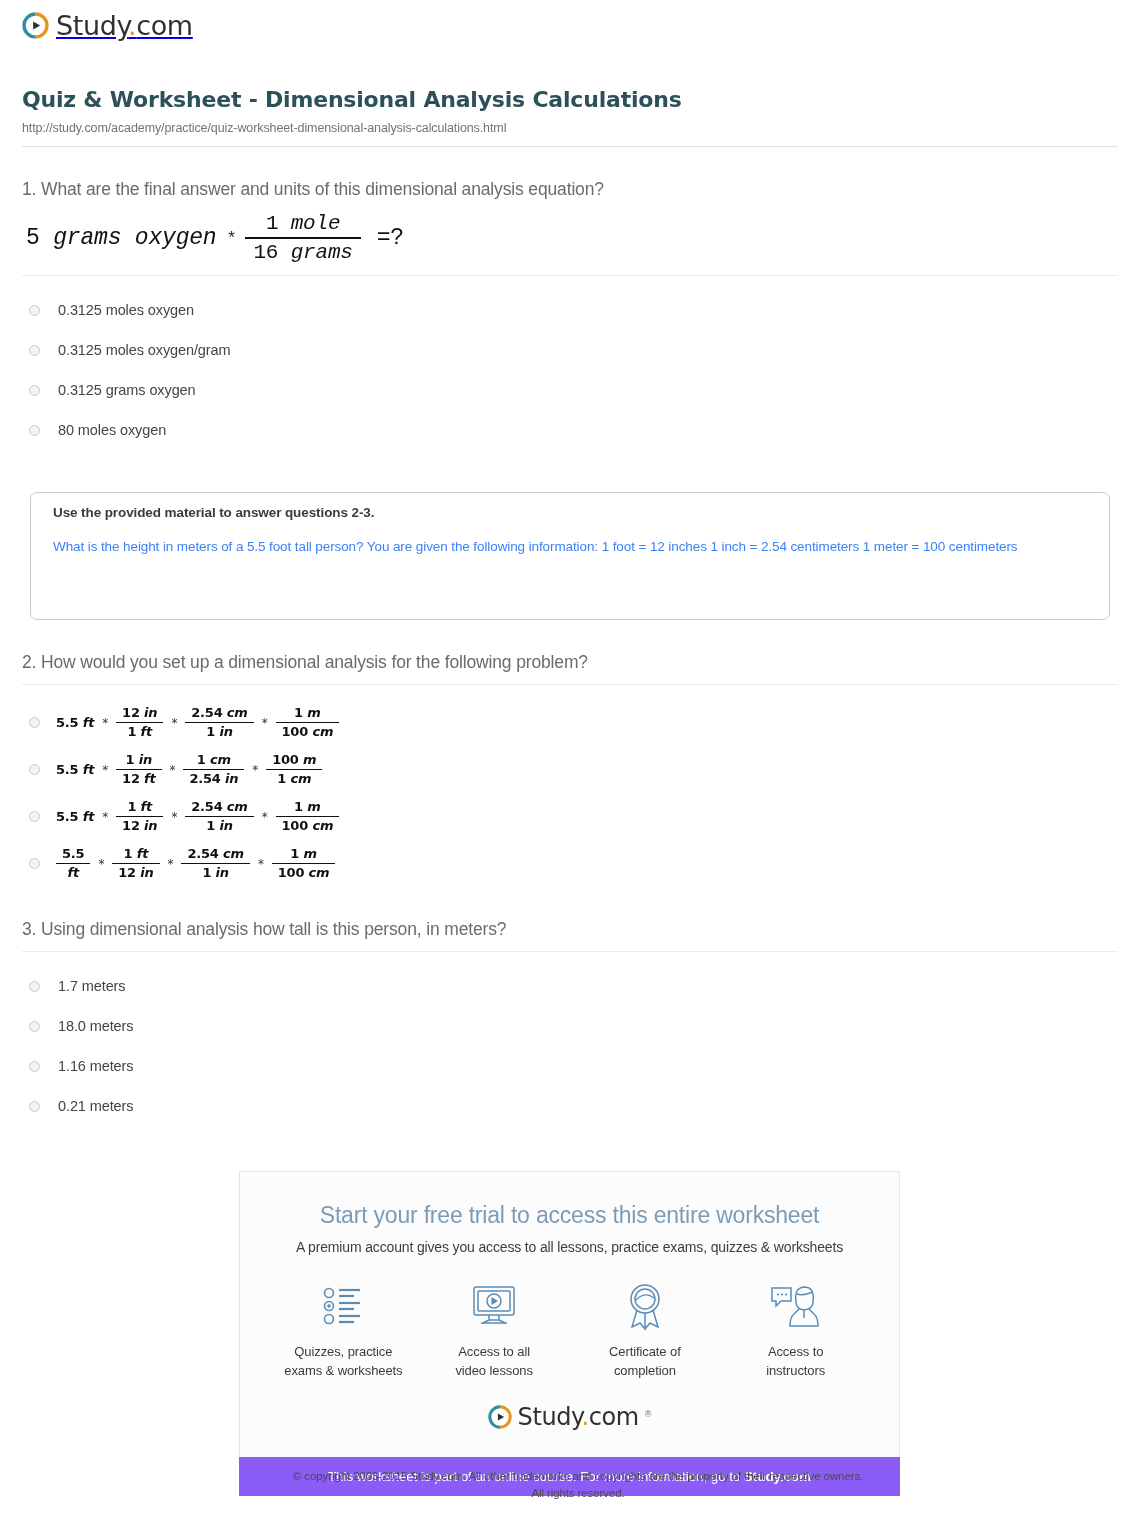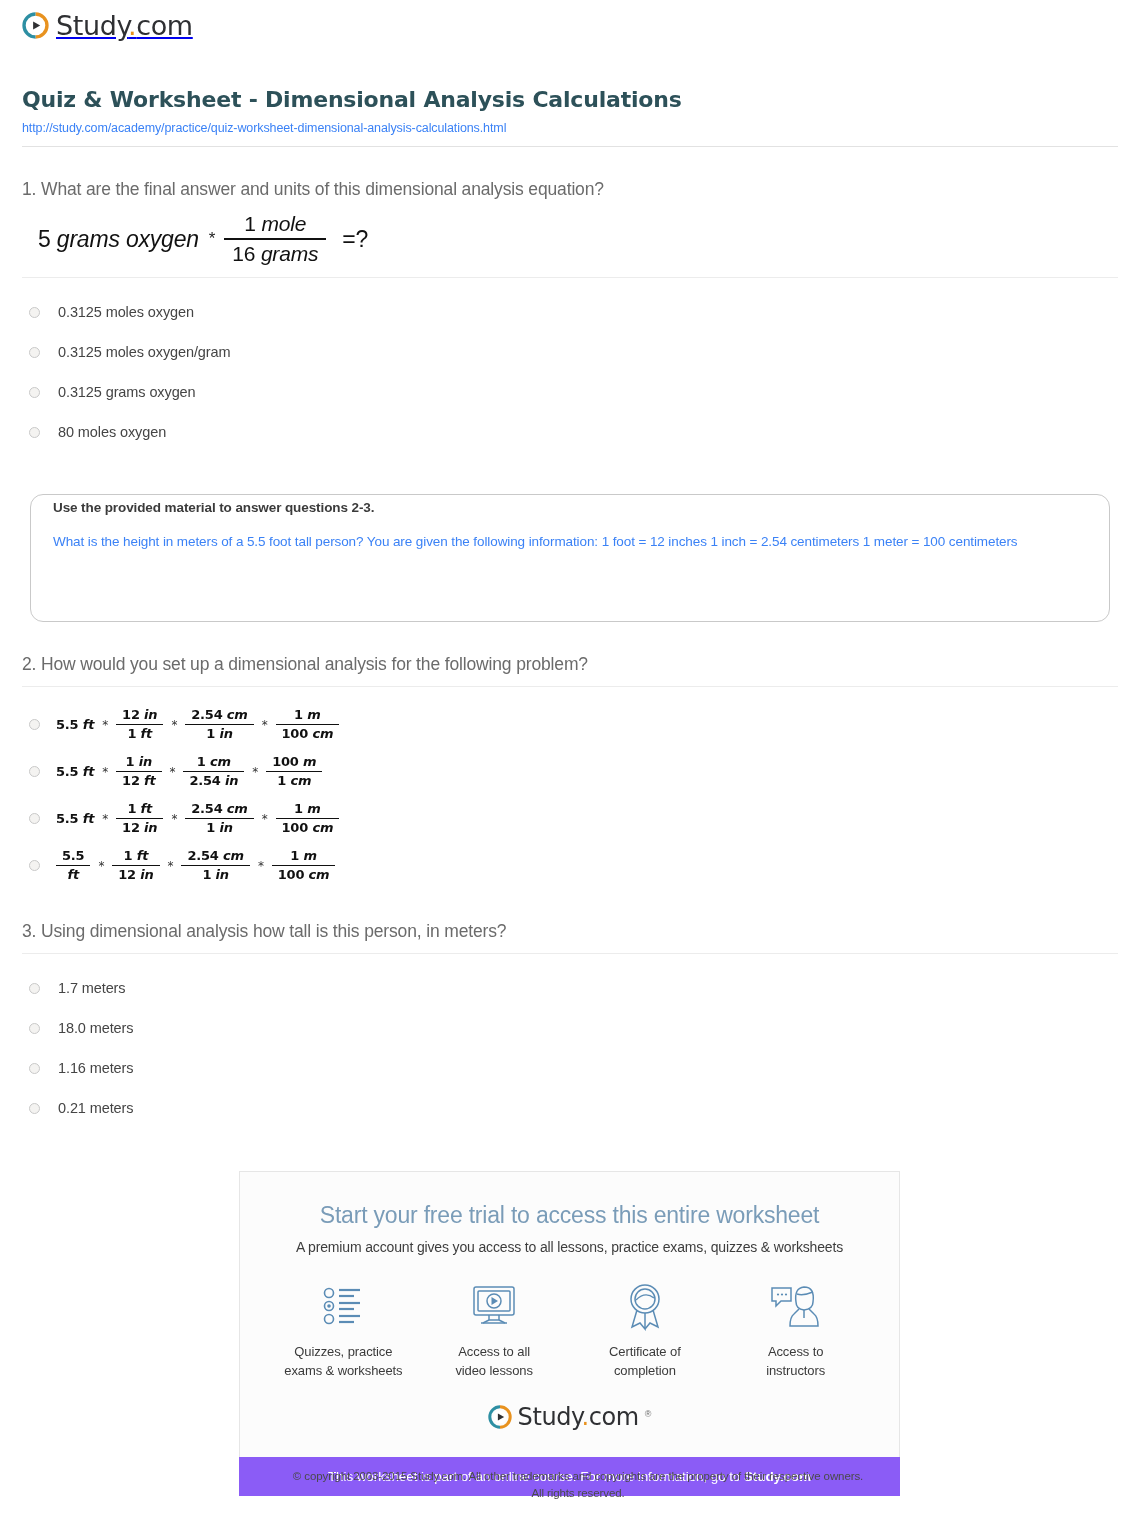--- a/index.html
+++ b/index.html
@@ -34,45 +34,45 @@
     font-family: "DejaVu Sans", sans-serif;
     font-size: 22px;
     font-weight: 700;
     color: #2d5159;
     margin: 0 0 9px 0;
     letter-spacing: -0.2px;
     line-height: 1.15;
   }
   .page-url {
     font-size: 12.5px;
-    color: #3b82f6;
+    color: #737373;
     padding-bottom: 11px;
     border-bottom: 1px solid #e2e2e2;
     letter-spacing: -0.1px;
   }
 
   
   .content { padding: 0 22px; }
   .question {
     font-size: 17.5px;
     color: #6b6b6b;
     margin: 32px 0 0 0;
     letter-spacing: -0.15px;
     font-weight: 400;
   }
   .q-rule { border-bottom: 1px solid #ececec; margin-top: 11px; }
 
   
   .equation {
     display: flex;
     align-items: center;
-    font-family: Liberation Sans, sans-serif;
+    font-family: Liberation Mono, monospace;
     font-size: 23px;
     color: #111;
-    margin: 12px 0 0 16px;
+    margin: 12px 0 0 4px;
     letter-spacing: -0.2px;
   }
   .equation .lead { font-style: italic; }
   .equation .lead .num { font-style: normal; }
   .eq-star { margin: 0 9px 0 10px; font-size: 17px; color: #222; }
   .eq-tail { margin-left: 16px; }
 
   .frac {
     display: inline-flex;
     flex-direction: column;
@@ -105,23 +105,23 @@
     border: 1px solid #c9c9c9;
     background: #f4f3f1;
     margin: 0 18px 0 7px;
     display: inline-block;
   }
   .option-label { line-height: 1.3; }
 
   
   .infobox {
     border: 1px solid #c9c9c9;
-    border-radius: 13px;
+    border-radius: 7px;
     margin: 42px 8px 0 8px;
-    padding: 5px 22px 24px 22px;
+    padding: 12px 22px 24px 22px;
     min-height: 128px;
   }
   .infobox .ib-title {
     font-size: 13.5px;
     font-weight: 700;
     color: #3b3b3b;
     margin-bottom: 17px;
     letter-spacing: -0.1px;
   }
   .infobox .ib-body {

